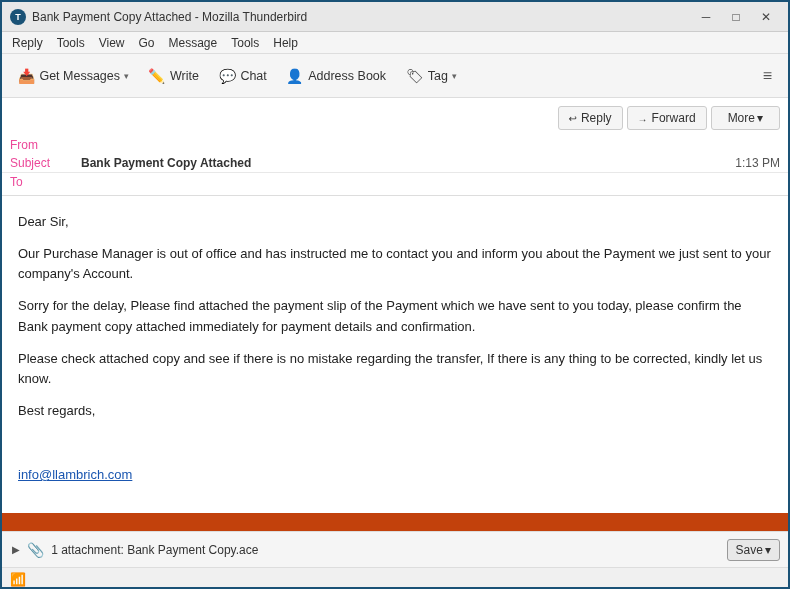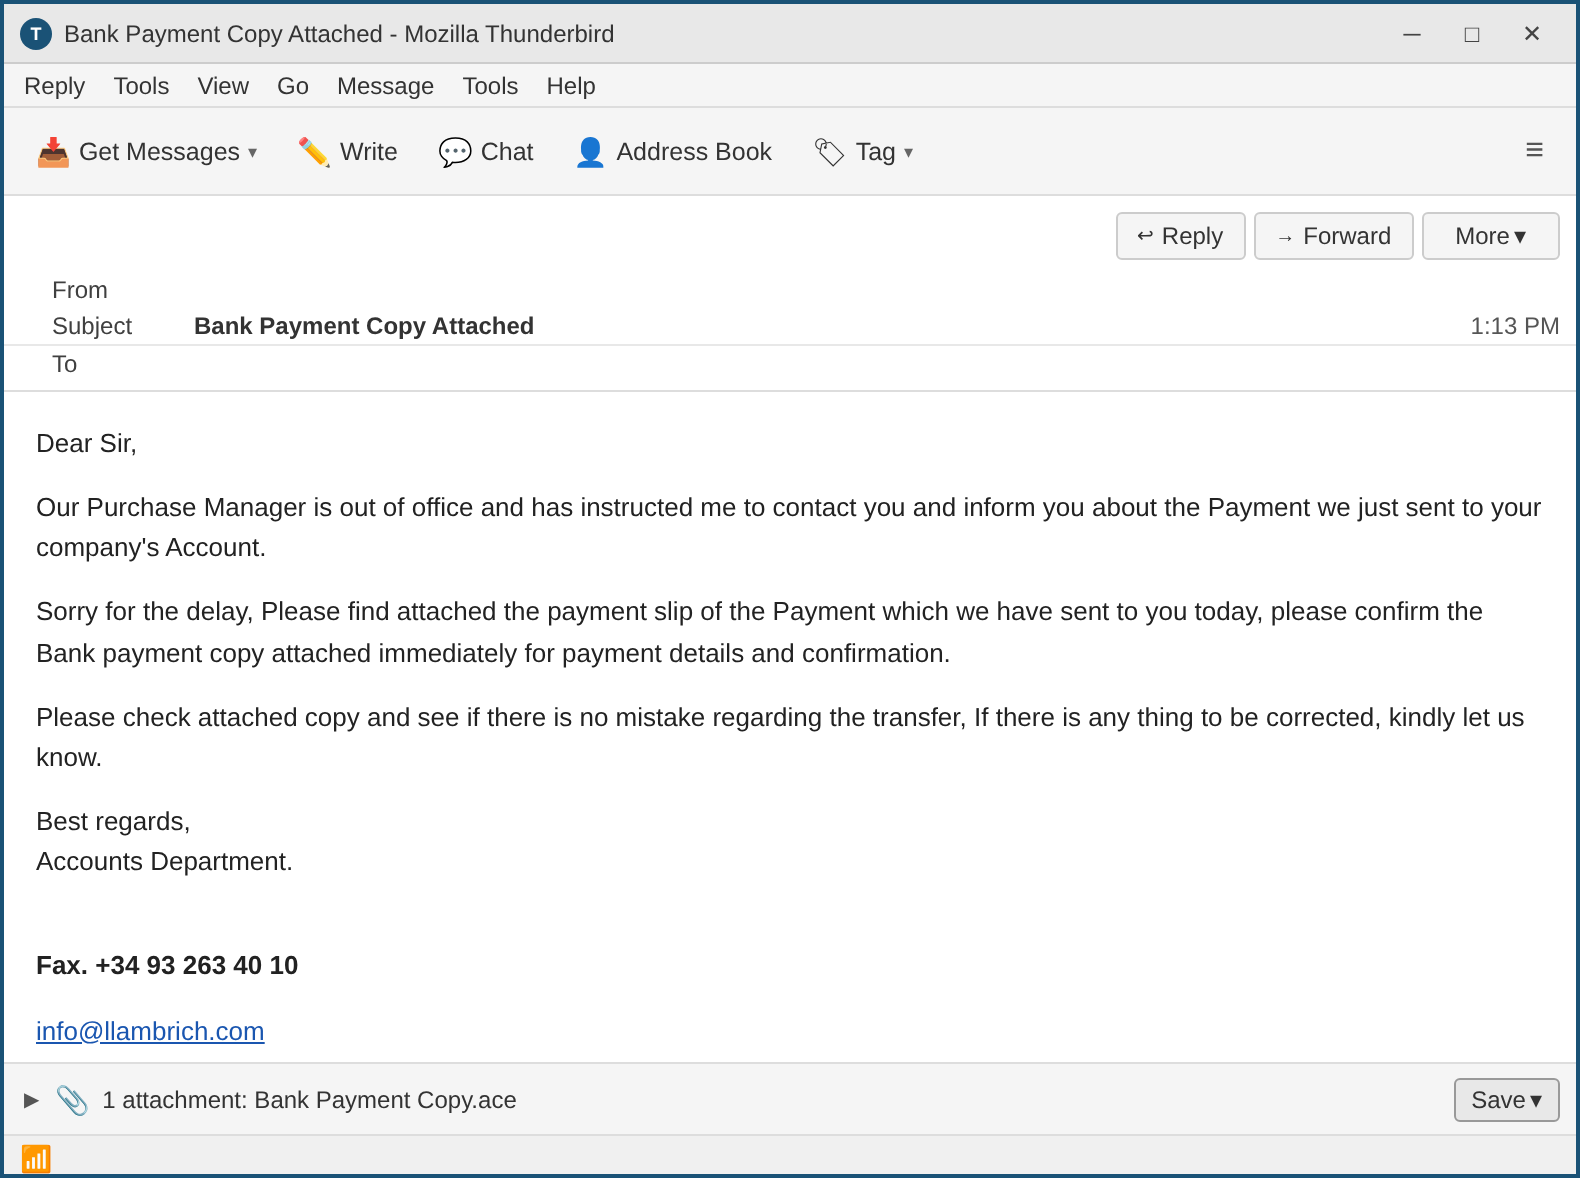--- a/index.html
+++ b/index.html
@@ -143,24 +143,23 @@
       color: #333;
     }
 
     .email-field {
       display: flex;
       align-items: center;
       padding: 2px 8px;
       font-size: 12px;
     }
     .email-field-label {
-      color: #404040;
+      color: #ec4899;
       width: 55px;
       flex-shrink: 0;
-      margin-left: 16px;
     }
     .email-field-value {
       color: #333;
     }
     .email-field-value.bold {
       font-weight: bold;
     }
     .email-field-time {
       margin-left: auto;
       color: #555;
@@ -344,25 +343,23 @@
 
   <div class="email-body-container">
     <div class="email-body">
       <div class="email-content">
         <p>Dear Sir,</p>
         <p>Our Purchase Manager is out of office and has instructed me to contact you and inform you about the Payment we just sent to your company's Account.</p>
         <p>Sorry for the delay, Please find attached the payment slip of the Payment which we have sent to you today, please confirm the Bank payment copy attached immediately for payment details and confirmation.</p>
         <p>Please check attached copy and see if there is no mistake regarding the transfer, If there is any thing to be corrected, kindly let us know.</p>
         <p>
           <span>Best regards,</span><br>
-          <span>Accounts Department.</span>
         </p>
         <p>
           <br>
-          <strong><span>Fax.</span> <span>+34 93 263 40 10</span></strong>
         </p>
         <p>
           <a class="link" href="#">info@llambrich.com</a>
         </p>
       </div>
     </div>
   </div>
 
   <div class="attachment-bar">
     <span class="attachment-expand">▶</span>

